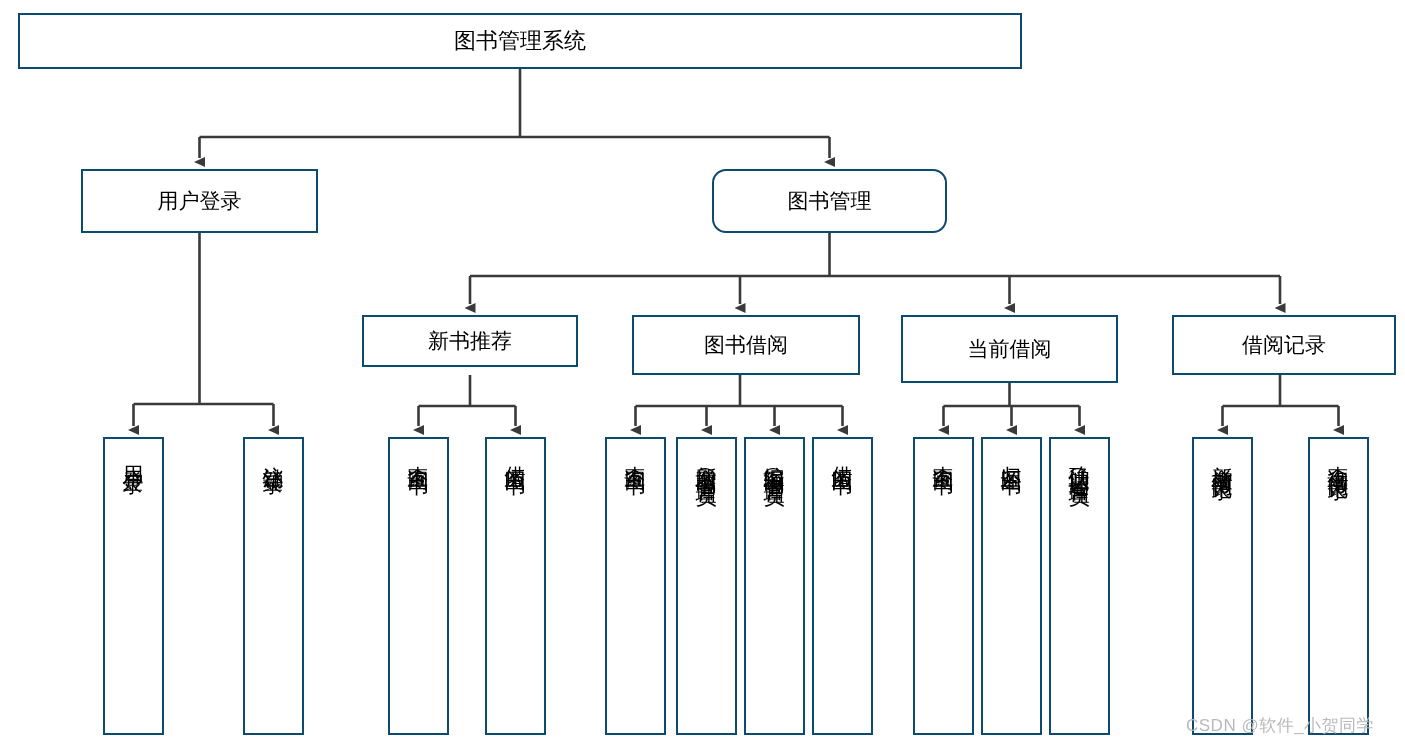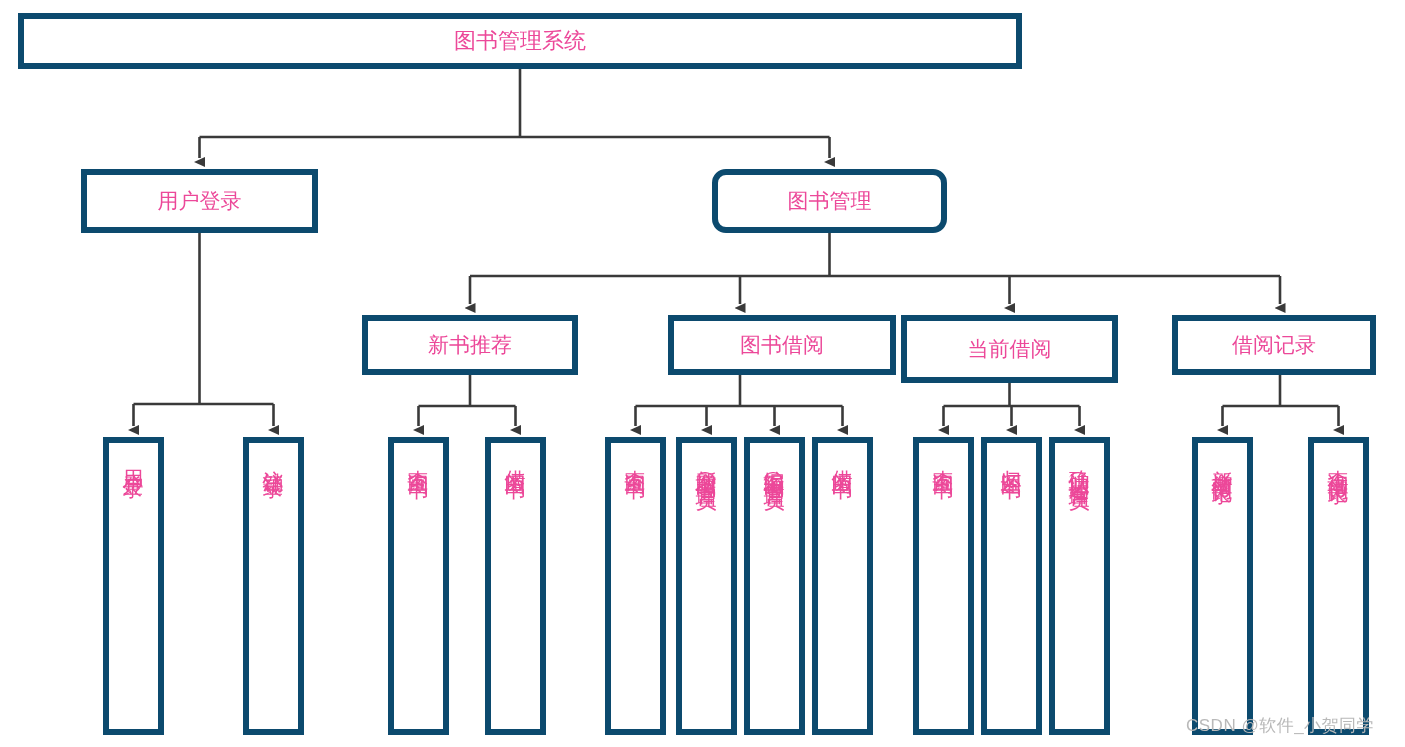--- a/index.html
+++ b/index.html
@@ -21,25 +21,25 @@
     position: absolute;
     left: 0;
     top: 0;
     width: 1405px;
     height: 747px;
   }
   .node {
     position: absolute;
     box-sizing: border-box;
     background: #ffffff;
-    border: 6px solid #0c4a6e;
+    border: 2px solid #0c4a6e;
     display: flex;
     align-items: center;
     justify-content: center;
-    color: #ec4899;
+    color: #000000;
   }
   .node .label {
     display: block;
     text-align: center;
     line-height: 1.18;
     white-space: nowrap;
   }
   .node.horiz .label {
     font-size: 21px;
   }
@@ -120,30 +120,30 @@
   <div id="nodes-layer">
       <div class="node horiz root" style="left: 18px; top: 13px; width: 1004px; height: 56px;">
         <span class="label">图书管理系统</span>
       </div>
       <div class="node horiz" style="left: 81px; top: 169px; width: 237px; height: 64px;">
         <span class="label">用户登录</span>
       </div>
       <div class="node horiz" style="left: 712px; top: 169px; width: 235px; height: 64px; border-radius: 14px;">
         <span class="label">图书管理</span>
       </div>
-      <div class="node horiz" style="left: 362px; top: 315px; width: 216px; height: 60px;">
+      <div class="node horiz" style="left: 362px; top: 315px; width: 216px; height: 52px;">
         <span class="label">新书推荐</span>
       </div>
-      <div class="node horiz" style="left: 668px; top: 315px; width: 228px; height: 60px;">
+      <div class="node horiz" style="left: 632px; top: 315px; width: 228px; height: 60px;">
         <span class="label">图书借阅</span>
       </div>
       <div class="node horiz" style="left: 901px; top: 315px; width: 217px; height: 68px;">
         <span class="label">当前借阅</span>
       </div>
-      <div class="node horiz" style="left: 1172px; top: 315px; width: 204px; height: 60px;">
+      <div class="node horiz" style="left: 1172px; top: 315px; width: 224px; height: 60px;">
         <span class="label">借阅记录</span>
       </div>
       <div class="node vert" style="left: 103px; top: 437px; width: 61px; height: 298px;">
         <span class="label">用户登录</span>
       </div>
       <div class="node vert" style="left: 243px; top: 437px; width: 61px; height: 298px;">
         <span class="label">注销登录</span>
       </div>
       <div class="node vert" style="left: 388px; top: 437px; width: 61px; height: 298px;">
         <span class="label">查询图书</span>

